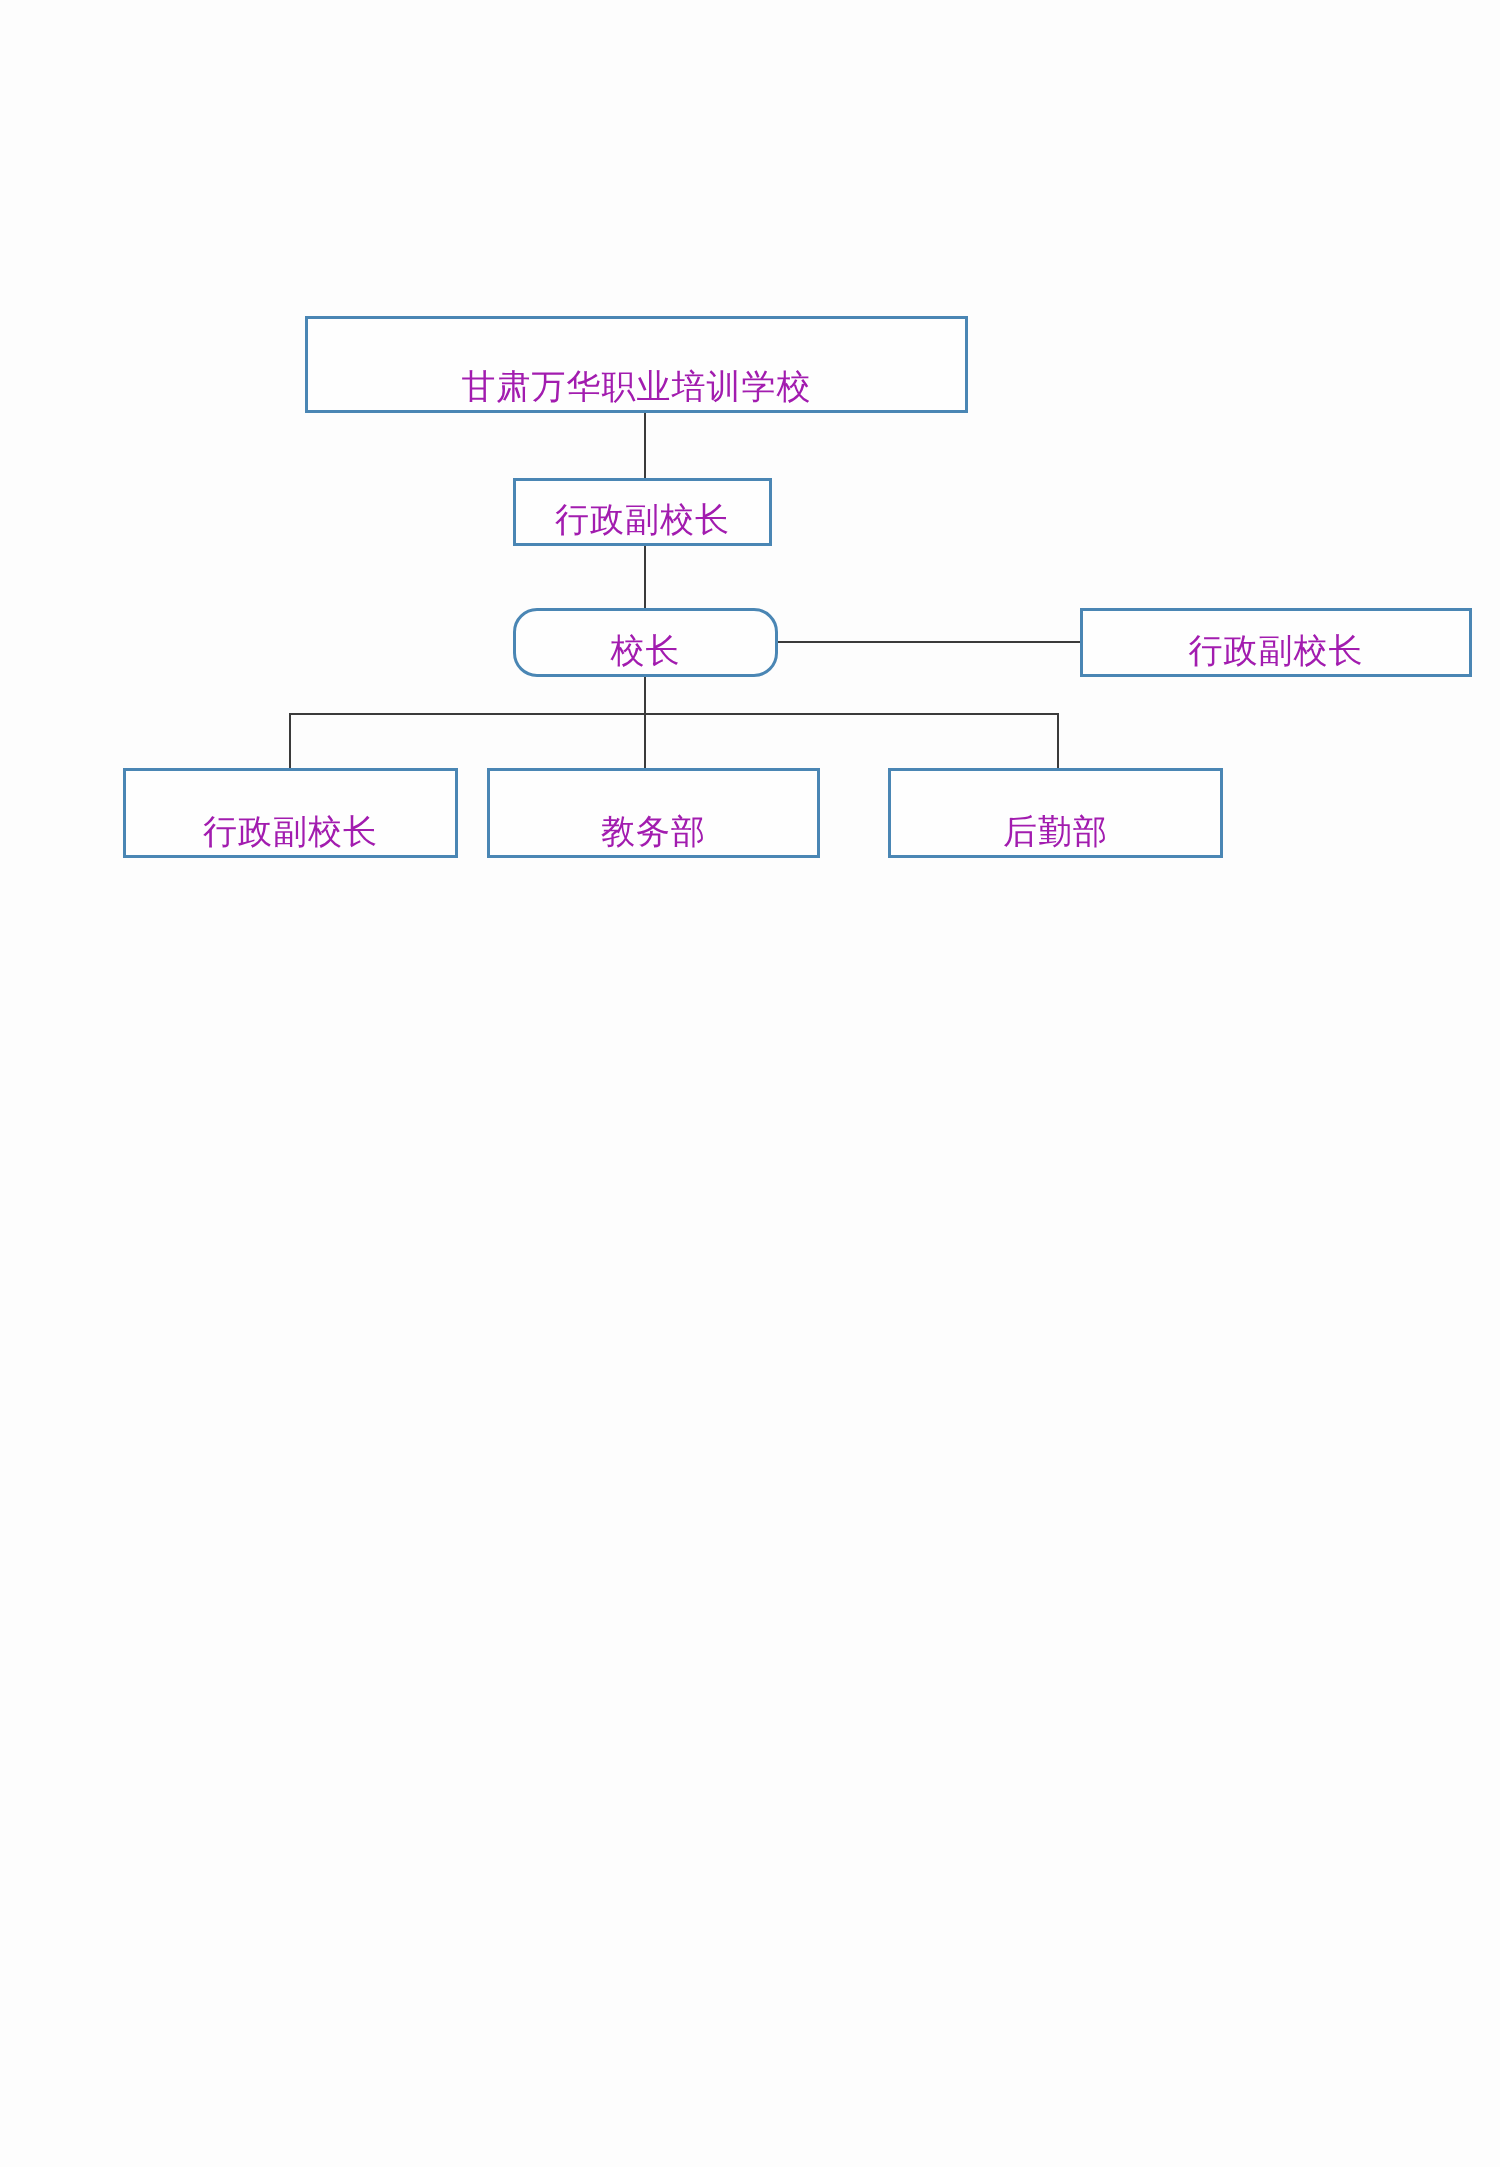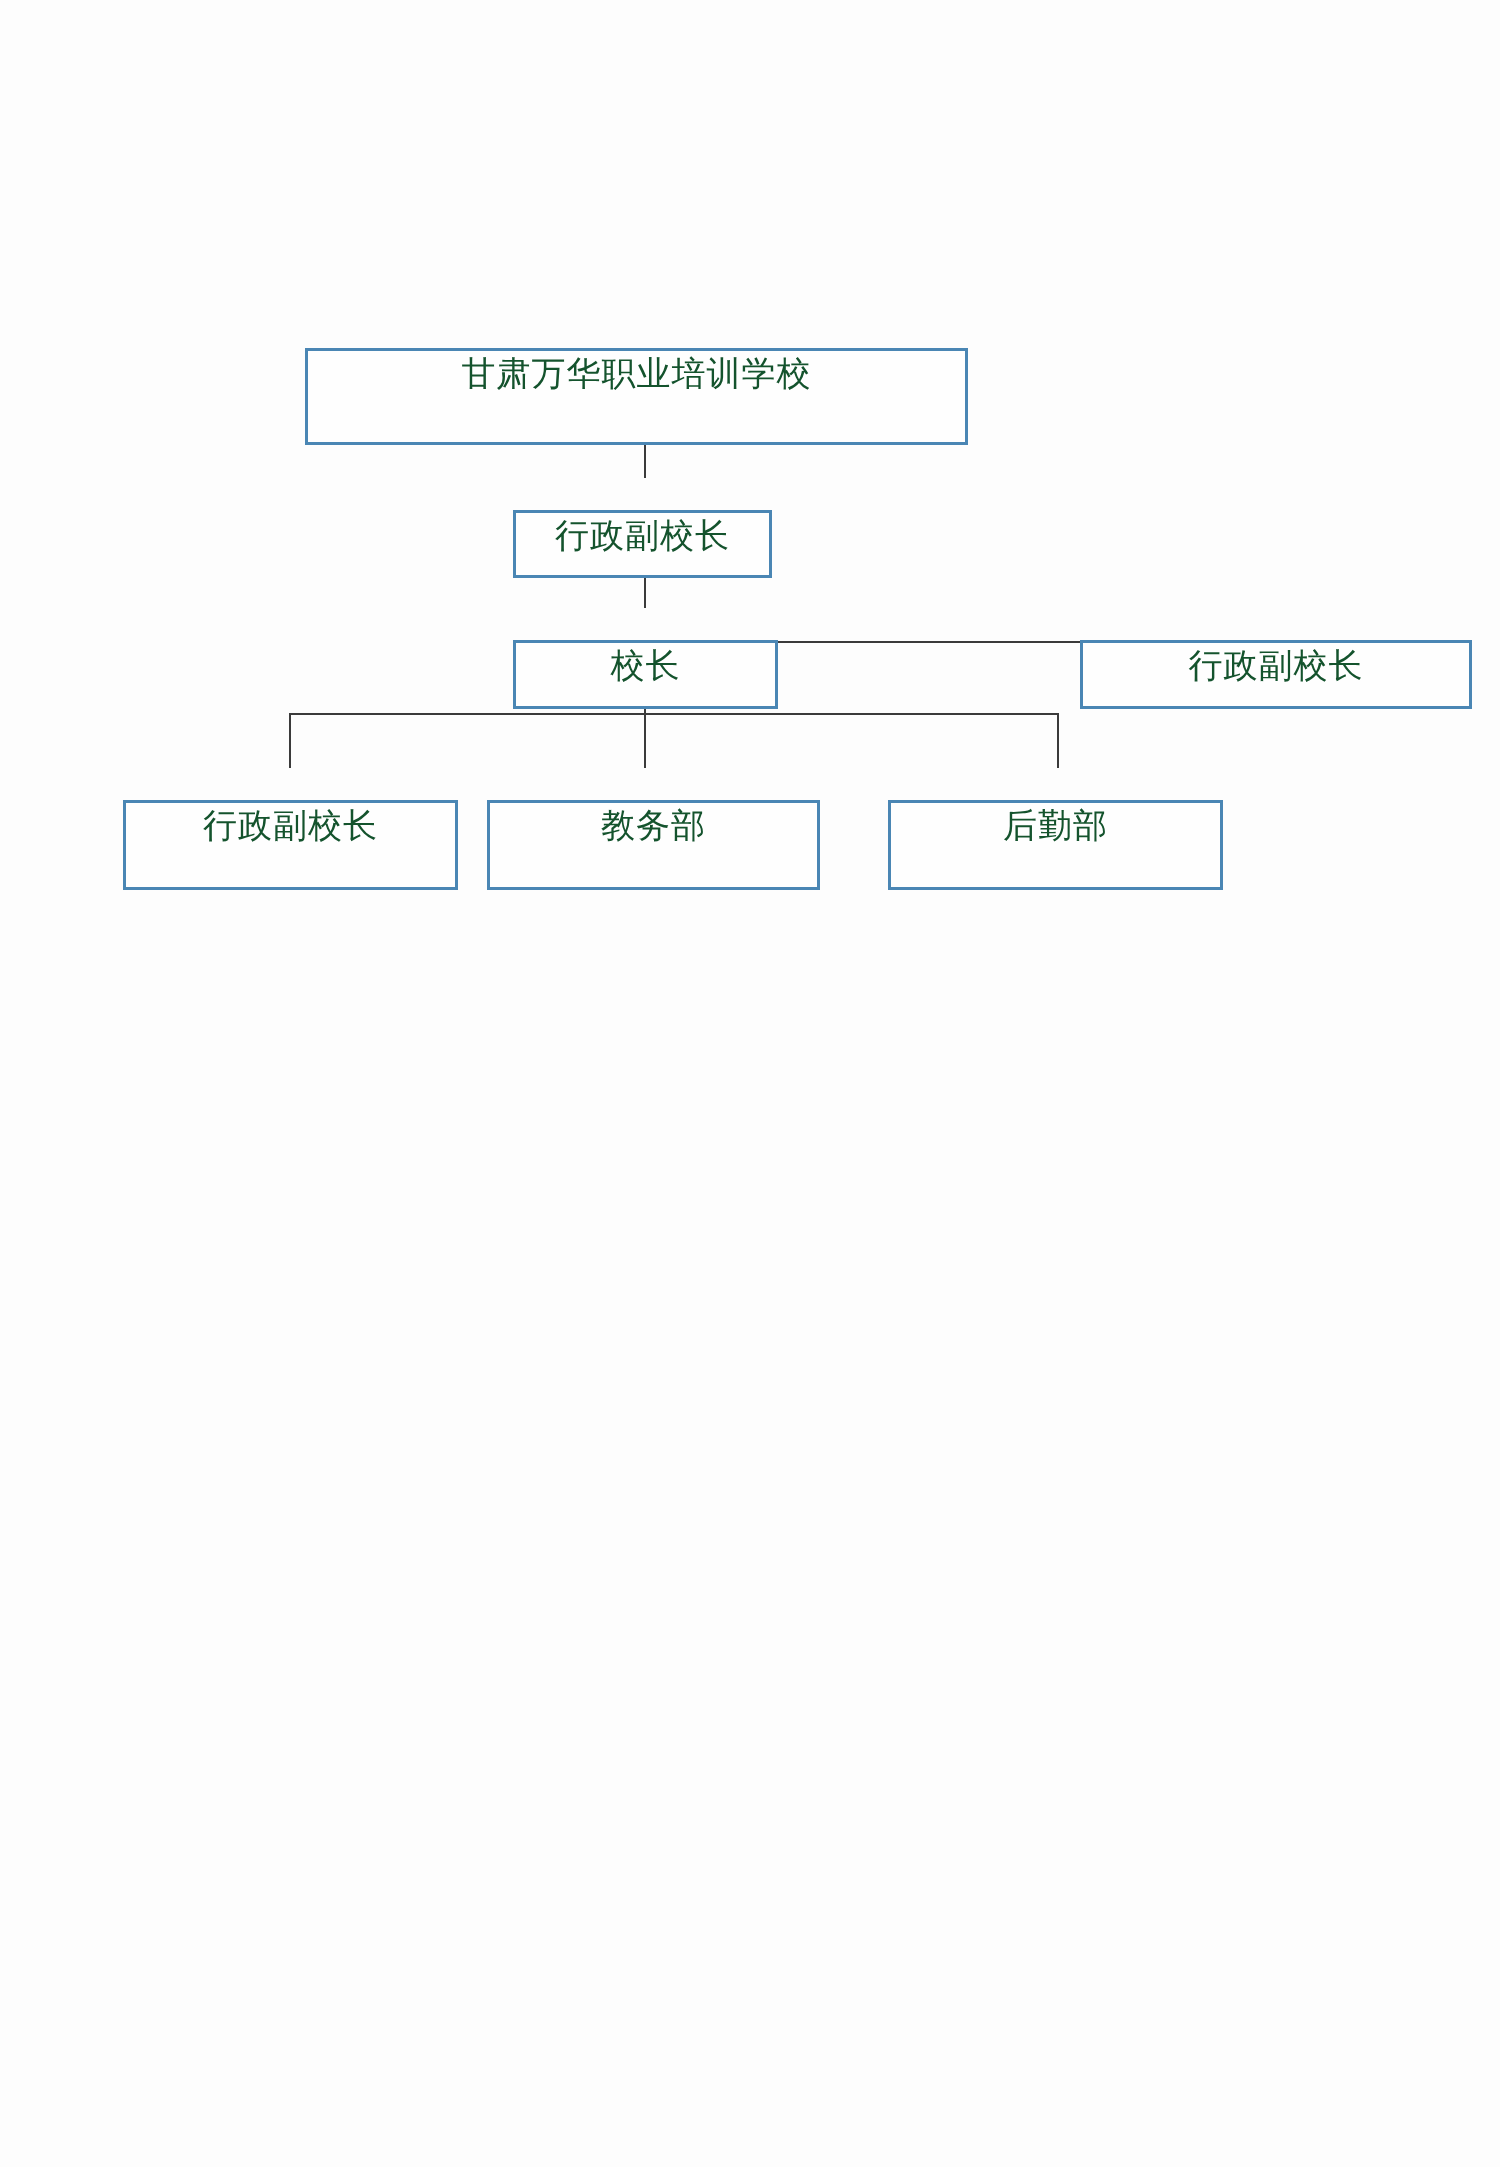--- a/index.html
+++ b/index.html
@@ -14,36 +14,35 @@
     height: 2167px;
     background: #fdfdfd;
     overflow: hidden;
   }
   .node {
     position: absolute;
     box-sizing: border-box;
     background: #fefefe;
     border: 3px solid #4a86b4;
     display: flex;
-    align-items: flex-start;
+    align-items: flex-end;
     justify-content: center;
     font-size: 34px;
-    color: #14532d;
+    color: #a21caf;
     letter-spacing: 1px;
     white-space: nowrap;
-    margin-top: 32px;
   }
   .conn {
     position: absolute;
     background: #3b3b3b;
   }
   
   #node-school     { left:305px;  top:316px; width:663px; height:97px; }
   #node-board      { left:513px;  top:478px; width:259px; height:68px; }
-  #node-principal  { left:513px;  top:608px; width:265px; height:69px; }
+  #node-principal  { left:513px;  top:608px; width:265px; height:69px;border-radius:24px; }
   #node-vice       { left:1080px; top:608px; width:392px; height:69px; }
   #node-admissions { left:123px;  top:768px; width:335px; height:90px; }
   #node-academic   { left:487px;  top:768px; width:333px; height:90px; }
   #node-logistics  { left:888px;  top:768px; width:335px; height:90px; }
   
   #conn-school-board     { left:644px;  top:413px; width:2px;   height:65px; }
   #conn-board-principal  { left:644px;  top:546px; width:2px;   height:62px; }
   #conn-principal-vice   { left:778px;  top:641px; width:302px; height:2px;  }
   #conn-principal-drop   { left:644px;  top:677px; width:2px;   height:91px; }
   #conn-branch-h         { left:289px;  top:713px; width:770px; height:2px;  }

